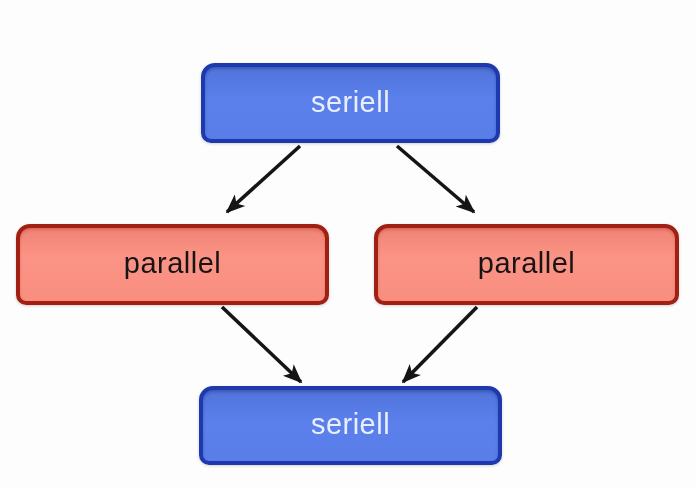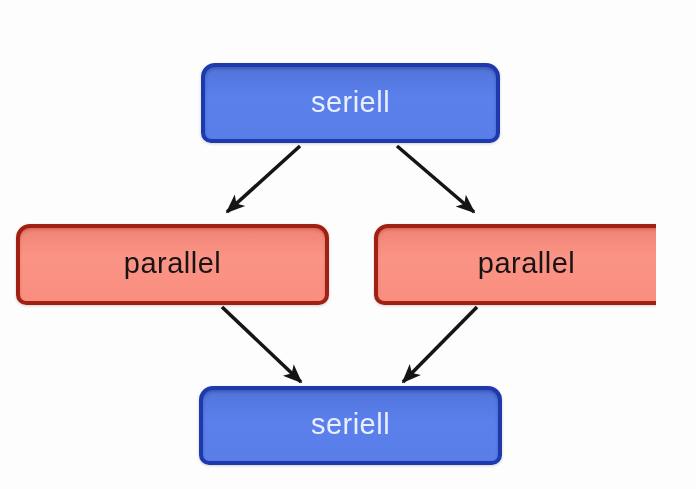--- a/index.html
+++ b/index.html
@@ -7,20 +7,21 @@
     padding: 0;
     background: #fdfdfd;
     font-family: "Liberation Sans", sans-serif;
   }
   .stage {
     position: relative;
     width: 656px;
     height: 489px;
     background: #fdfdfd;
     overflow: hidden;
+    padding-left: 33px;
   }
   .arrows {
     position: absolute;
     left: 0;
     top: 0;
     width: 696px;
     height: 489px;
     pointer-events: none;
   }
   .node {

